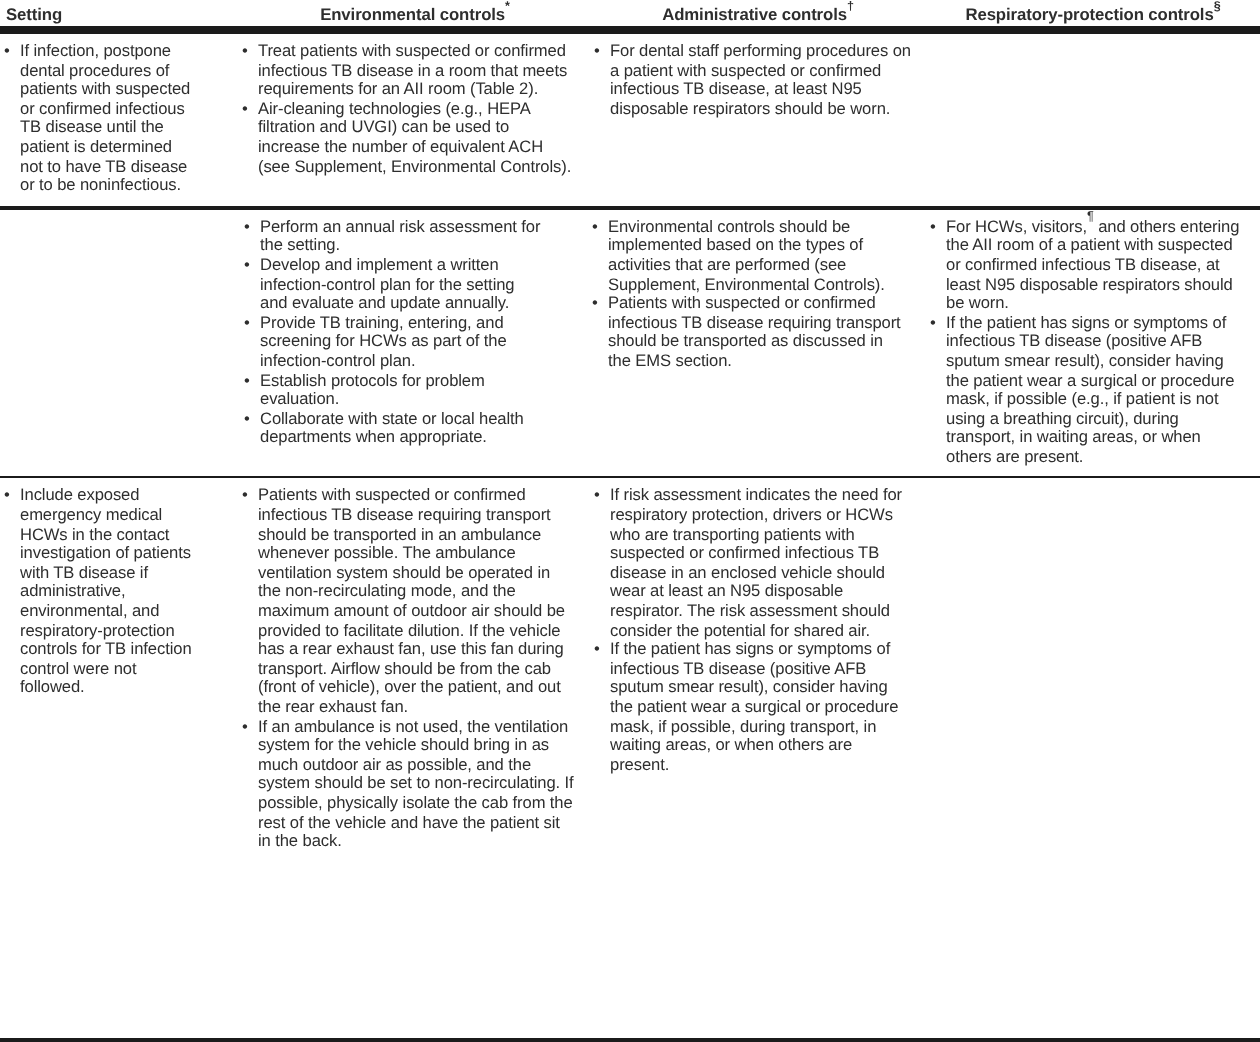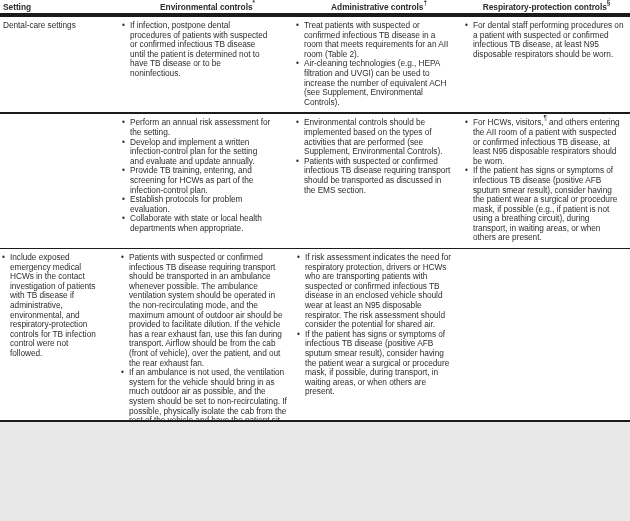--- a/index.html
+++ b/index.html
@@ -1,17 +1,17 @@
 <!DOCTYPE html>
 <html style="--text: #2e2e2e; --rule: #1b1b1b;"><head>
 <meta charset="utf-8">
 <style>
   html,body { margin:0; padding:0; background:#e8e8e8; }
   .page {
-    position:relative; width:630px; height:422px; background:#ffffff;
+    position:relative; width:630px; height:521px; background:#ffffff;
     font-family:"Liberation Sans","DejaVu Sans",sans-serif;
     color:var(--text,#2e2e2e); overflow:hidden; margin:0 auto;
   }
   .grid { display:grid; grid-template-columns:120px 175px 168px 167px; }
   .header-row { padding-top:1px; }
   .hcell { font-weight:700; font-size:8.4px; line-height:10px; padding:1px 0 1px 0; letter-spacing:-0.05px; }
   .hcell.c1 { text-align:left; padding-left:3px; }
   .hcell.c2, .hcell.c3, .hcell.c4 { text-align:center; }
   .thick-rule { height:2px; background:var(--rule,#1b1b1b); }
   .thin-rule  { height:1px; background:var(--rule,#1b1b1b); }
@@ -37,21 +37,20 @@
     <div class="hcell c2"><span>Environmental controls</span><sup class="fm">*</sup></div>
     <div class="hcell c3"><span>Administrative controls</span><sup class="fm">†</sup></div>
     <div class="hcell c4"><span>Respiratory-protection controls</span><sup class="fm">§</sup></div>
   </div>
   <div class="thick-rule"></div>
 
   <div>
     <div class="thick-rule"></div>
 
     <div class="grid trow">
-      <div class="cell setting-cell">Dental-care settings</div>
       <div class="cell admin">
           <div class="bullet-item">
             <span class="dot">•</span>
             <span class="bt">If infection, postpone dental procedures of patients with suspected or confirmed infectious TB disease until the patient is determined not to have TB disease or to be noninfectious.</span>
           </div>
         </div>
       <div class="cell env">
           <div class="bullet-item">
             <span class="dot">•</span>
             <span class="bt">Treat patients with suspected or confirmed infectious TB disease in a room that meets requirements for an AII room (Table 2).</span>

